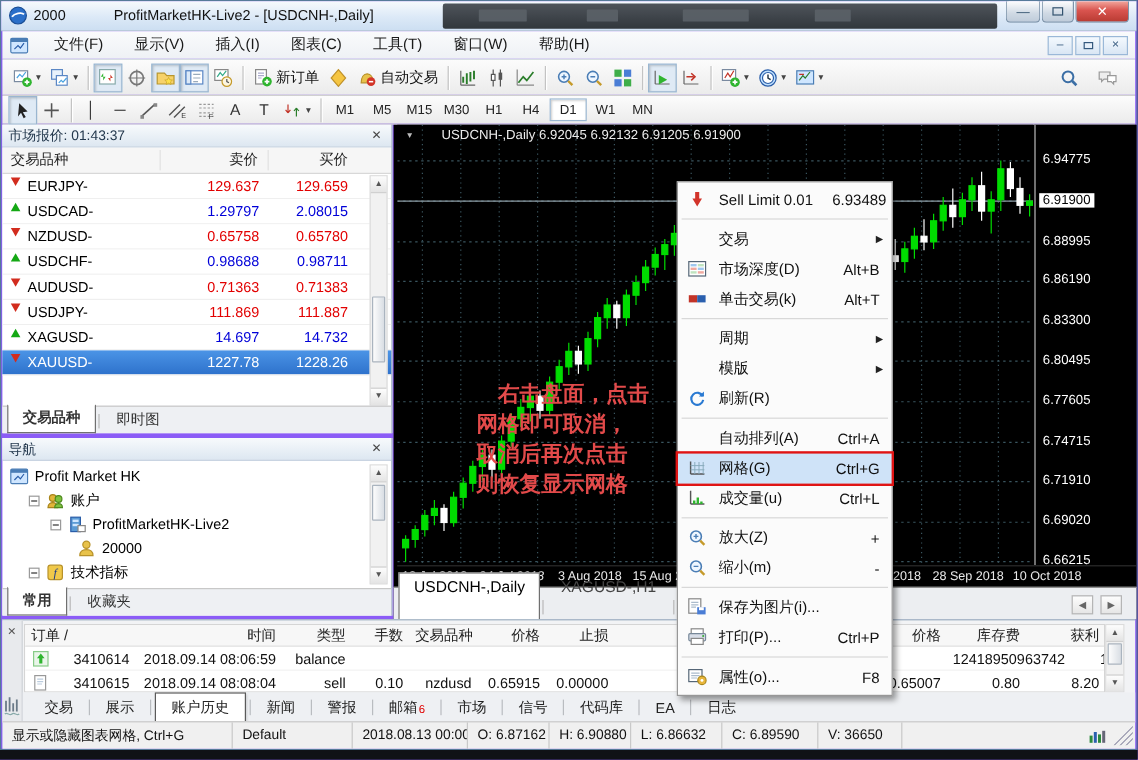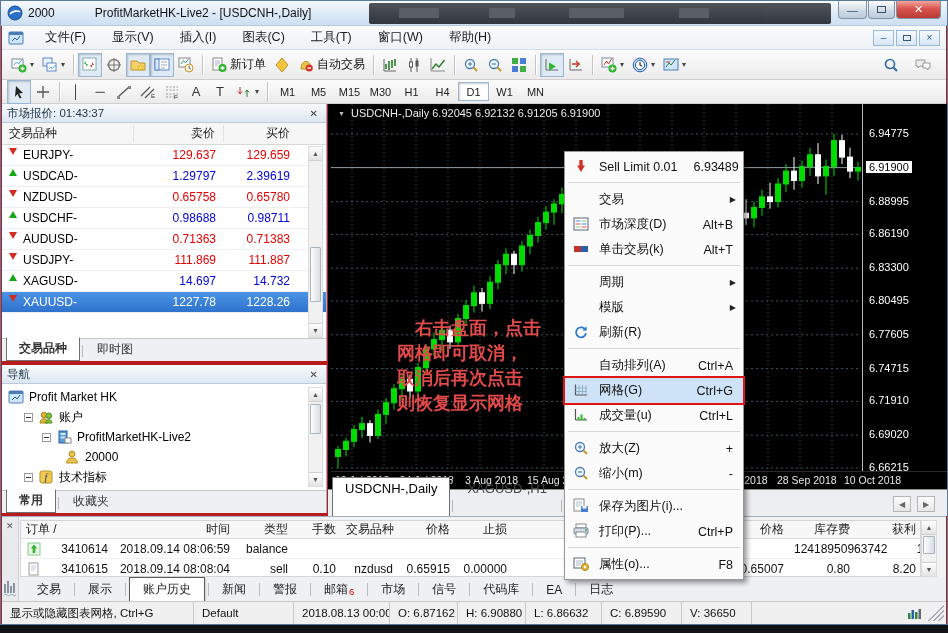--- a/index.html
+++ b/index.html
@@ -1,18 +1,18 @@
 <!DOCTYPE html>
 <html><head>
 <meta charset="utf-8">
 <style>
 *{margin:0;padding:0;box-sizing:border-box}
 html,body{width:948px;height:633px;overflow:hidden}
 body{font-family:"Liberation Sans","DejaVu Sans",sans-serif;background:#14171b;position:relative;font-size:12px;color:#111}
-#window{position:absolute;left:0;top:0;width:948px;height:625px;background:#b91c1c;border:1px solid #50master;border:1px solid #567a9a}
+#window{position:absolute;left:0;top:0;width:948px;height:625px;background:#8b5cf6;border:1px solid #50master;border:1px solid #567a9a}
 
 #titlebar{position:absolute;left:0;top:0;width:946px;height:25px;background:linear-gradient(#f6fafd,#dcE9f7 55%,#cddff2);display:flex;align-items:center;padding:0 6px;border-bottom:1px solid #b9c9db}
 #title-blur{position:absolute;left:368px;top:2px;width:462px;height:21px;background:linear-gradient(#3d4349,#212529);opacity:.9;border-radius:2px}
 #title-blur i{position:absolute;top:5px;height:10px;background:#4a5056;border-radius:1px}
 .win-btns{position:absolute;right:6px;top:0;display:flex}
 .win-btn{height:18px;display:flex;align-items:center;justify-content:center;border:1px solid #7d93a9;border-top:none;border-radius:0 0 4px 4px;background:linear-gradient(#fdfdfd,#cfd9e4 60%,#bfccda);color:#33536f;font-size:11px;margin-left:1px}
 .win-btn.min{width:29px}.win-btn.max{width:27px}
 .win-btn.close{width:45px;background:linear-gradient(#f2a69c,#d9544f 45%,#b93b33);color:#fff;font-weight:bold}
 .max-glyph{width:9px;height:7px;border:1px solid #33536f;background:transparent;display:inline-block}
 #app-logo{width:16px;height:16px;margin-right:5px}
@@ -68,21 +68,21 @@
 .vs-arrow.bottom{position:absolute;bottom:0;left:0;right:0;border-top:1px solid #d0d0d0;border-bottom:none}
 .vs-thumb{position:absolute;left:1px;right:1px;background:linear-gradient(90deg,#fdfdfd,#d9dee4);border:1px solid #aab4bf;border-radius:1px}
 
 #chart-region{position:absolute;left:327px;top:103px;width:619px;height:412px;background:#000}
 #plot{position:absolute;left:3px;top:0;width:530px;height:367px;background:#000;overflow:hidden}
 #price-axis{position:absolute;left:534px;top:0;width:85px;height:367px;background:#000;border-left:1px solid #b9b9b9}
 .axis-label{position:absolute;left:6px;color:#fff;font-size:11px;white-space:nowrap}
 .axis-chip{background:#fff;color:#000;padding:0 3px;left:3px}
 #x-strip{position:absolute;left:3px;top:367px;width:616px;height:18px;background:#000;border-top:1px solid #2c2c2c}
 .x-label{position:absolute;top:2px;color:#e8e8e8;font-size:10.5px;white-space:nowrap}
-#ohlc-line{position:absolute;left:7px;top:3px;color:#ececec;font-size:11px;z-index:5;display:flex;gap:6px;align-items:center}
+#ohlc-line{position:absolute;left:7px;top:3px;color:#ececec;font-size:11px;z-index:5;display:flex;gap:23px;align-items:center}
 #ohlc-line .tri{font-size:7px;color:#bbb}
 #annotation{position:absolute;left:66px;top:212px;z-index:6;font-size:18px;font-weight:bold;line-height:25px;white-space:nowrap}
 #annotation div:first-child{padding-left:18px}
 #chart-tabs{position:absolute;left:0;top:385px;width:619px;height:27px;background:#eceef1;border-top:1px solid #8f8f8f;display:flex;align-items:flex-end;padding-left:4px}
 .ctab{padding:3px 12px 20px;font-size:13px;color:#444;background:transparent}
 .ctab.active{background:#fff;border:1px solid #707070;border-bottom-color:#fff;color:#000;margin-bottom:-1px}
 .ctab-arrows{margin-left:auto;margin-right:12px;display:flex;gap:6px;margin-bottom:4px}
 .ctab-arrow{width:18px;height:16px;border:1px solid #b5b5b5;background:linear-gradient(#fdfdfd,#e6e6e6);color:#666;font-size:8px;display:flex;align-items:center;justify-content:center}
 
 #context-menu{position:absolute;left:563px;top:150px;width:180px;background:#fbfbfb;border:1px solid #979797;box-shadow:3px 3px 5px rgba(0,0,0,.4);z-index:100;padding:2px 0}
@@ -432,21 +432,21 @@
           </span>
           <span class="bid">129.637</span>
           <span class="ask">129.659</span>
         </div>
         <div class="mw-row blue">
           <span class="sym">
             <span class="arr up"></span>
             <span>USDCAD-</span>
           </span>
           <span class="bid">1.29797</span>
-          <span class="ask">2.39619</span>
+          <span class="ask">2.08015</span>
         </div>
         <div class="mw-row red">
           <span class="sym">
             <span class="arr down"></span>
             <span>NZDUSD-</span>
           </span>
           <span class="bid">0.65758</span>
           <span class="ask">0.65780</span>
         </div>
         <div class="mw-row blue">

